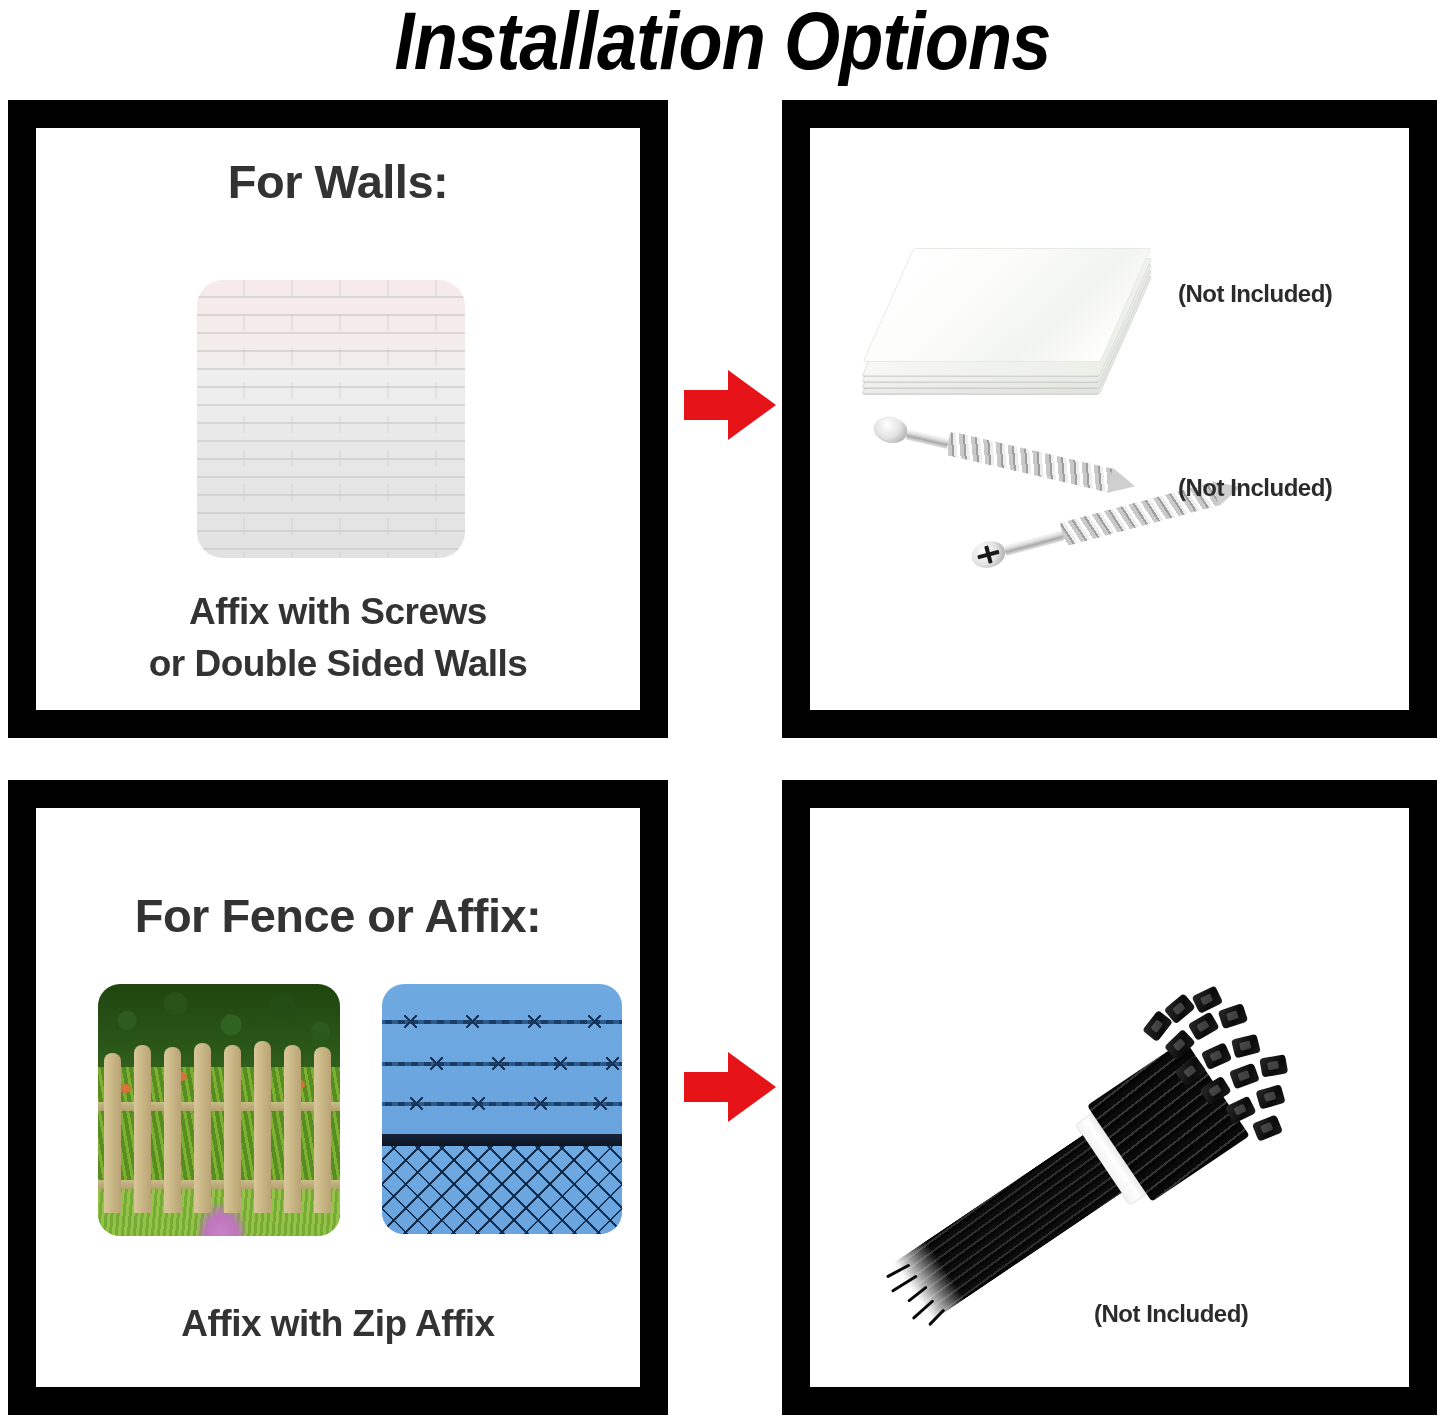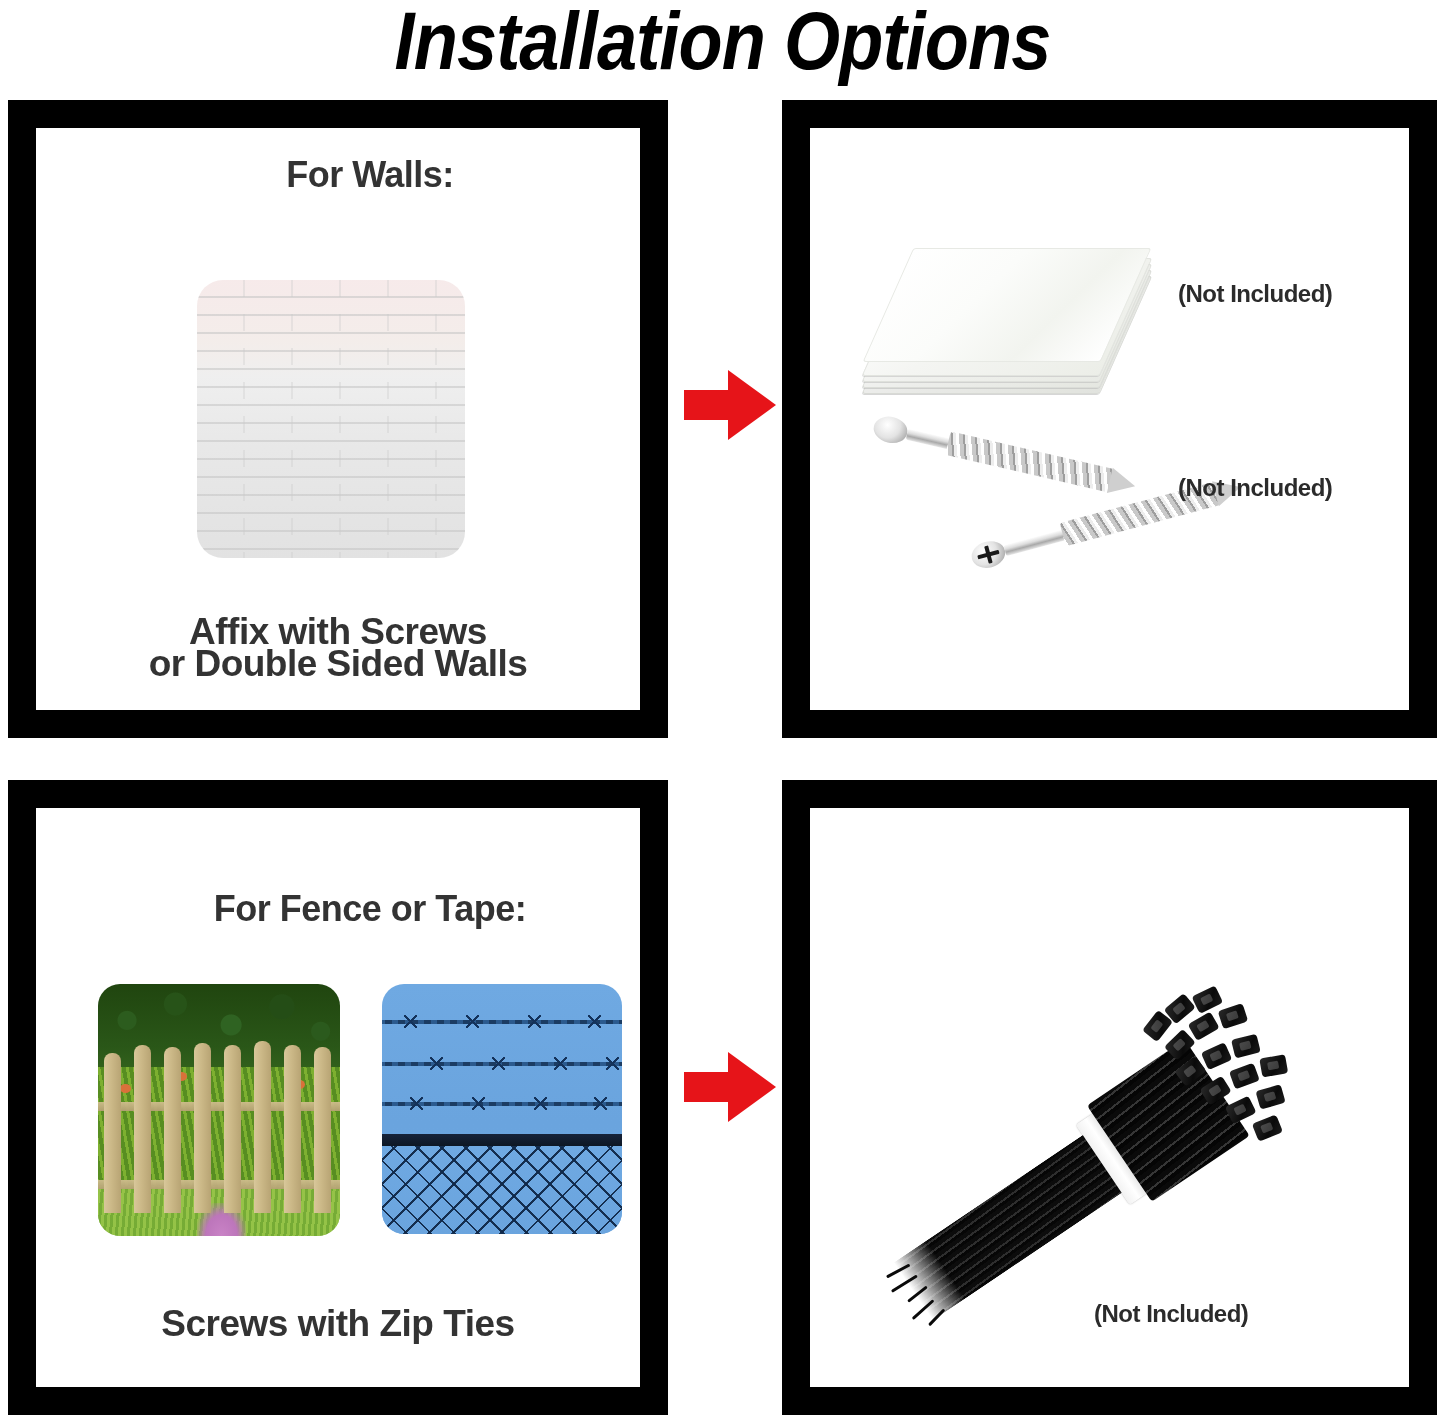--- a/index.html
+++ b/index.html
@@ -51,25 +51,24 @@
     width: 100%;
     height: 100%;
   }
 
   
   .panel-heading {
     position: absolute;
     left: 0;
     width: 100%;
     text-align: center;
-    font-size: 36px;
+    font-size: 47px;
     font-weight: bold;
     color: #333333;
     letter-spacing: -0.5px;
-    margin-left: 32px;
   }
   .caption {
     position: absolute;
     left: 0;
     width: 100%;
     text-align: center;
     font-size: 37px;
     font-weight: bold;
     color: #333333;
     line-height: 1.32;
@@ -436,21 +435,21 @@
 <body>
 
 <div class="page-title">Installation Options</div>
 
 <div class="panel panel-tl">
   <div class="panel-inner">
     <div class="panel-heading" style="top:26px;">For Walls:</div>
 
     <div class="wall-swatch"></div>
 
-    <div class="caption" style="top:480px;text-align:center;">Affix with Screws</div>
+    <div class="caption" style="top:460px;text-align:center;">Affix with Screws</div>
     <div class="caption" style="top:512px;">or Double Sided Walls</div>
   </div>
 </div>
 
 <div class="arrow arrow-top">
   <div class="shaft"></div>
   <div class="head"></div>
 </div>
 
 <div class="panel panel-tr">
@@ -482,21 +481,21 @@
       <div class="thread"></div>
       <div class="tip"></div>
     </div>
 
     <div class="side-label" style="left:368px; top:346px;">(Not Included)</div>
   </div>
 </div>
 
 <div class="panel panel-bl">
   <div class="panel-inner">
-    <div class="panel-heading" style="top:80px;">For Fence or Tape:</div>
+    <div class="panel-heading" style="top:80px;">For Fence or Affix:</div>
 
     <div class="photo photo-fence">
       <div class="fence-hedge"></div>
       <div class="fence-grass-bg"></div>
       <div class="fence-flower" style="left:22px;  top:100px;"></div>
       <div class="fence-flower" style="left:78px;  top:88px;"></div>
       <div class="fence-flower" style="left:126px; top:140px;"></div>
       <div class="fence-flower" style="left:196px; top:96px;"></div>
       <div class="fence-lawn"></div>
       <div class="fence-path"></div>
@@ -530,21 +529,21 @@
       <div class="barb-wire" style="top:118px;"></div>
       <div class="barb" style="left:28px;  top:113px;"></div>
       <div class="barb" style="left:90px;  top:113px;"></div>
       <div class="barb" style="left:152px; top:113px;"></div>
       <div class="barb" style="left:212px; top:113px;"></div>
 
       <div class="top-rail" style="top:150px;"></div>
       <div class="mesh" style="top:162px; height:88px;"></div>
     </div>
 
-    <div class="caption" style="top:492px;">Screws with Zip Ties</div>
+    <div class="caption" style="top:492px;">Affix with Zip Affix</div>
   </div>
 </div>
 
 <div class="arrow arrow-bottom">
   <div class="shaft"></div>
   <div class="head"></div>
 </div>
 
 <div class="panel panel-br">
   <div class="panel-inner">

